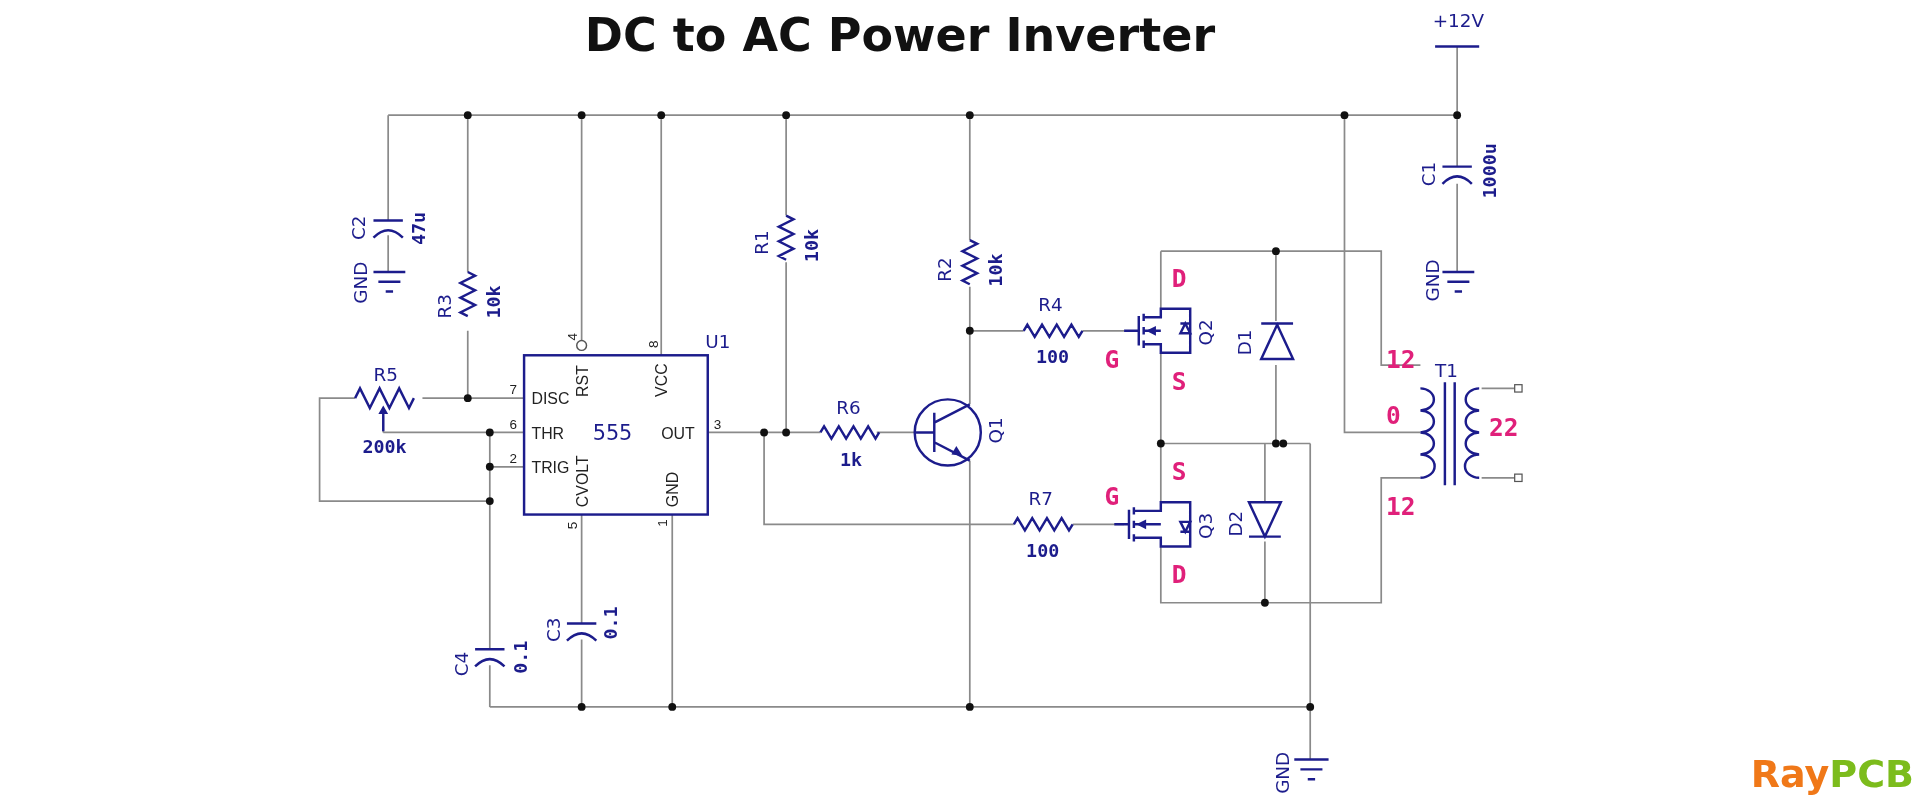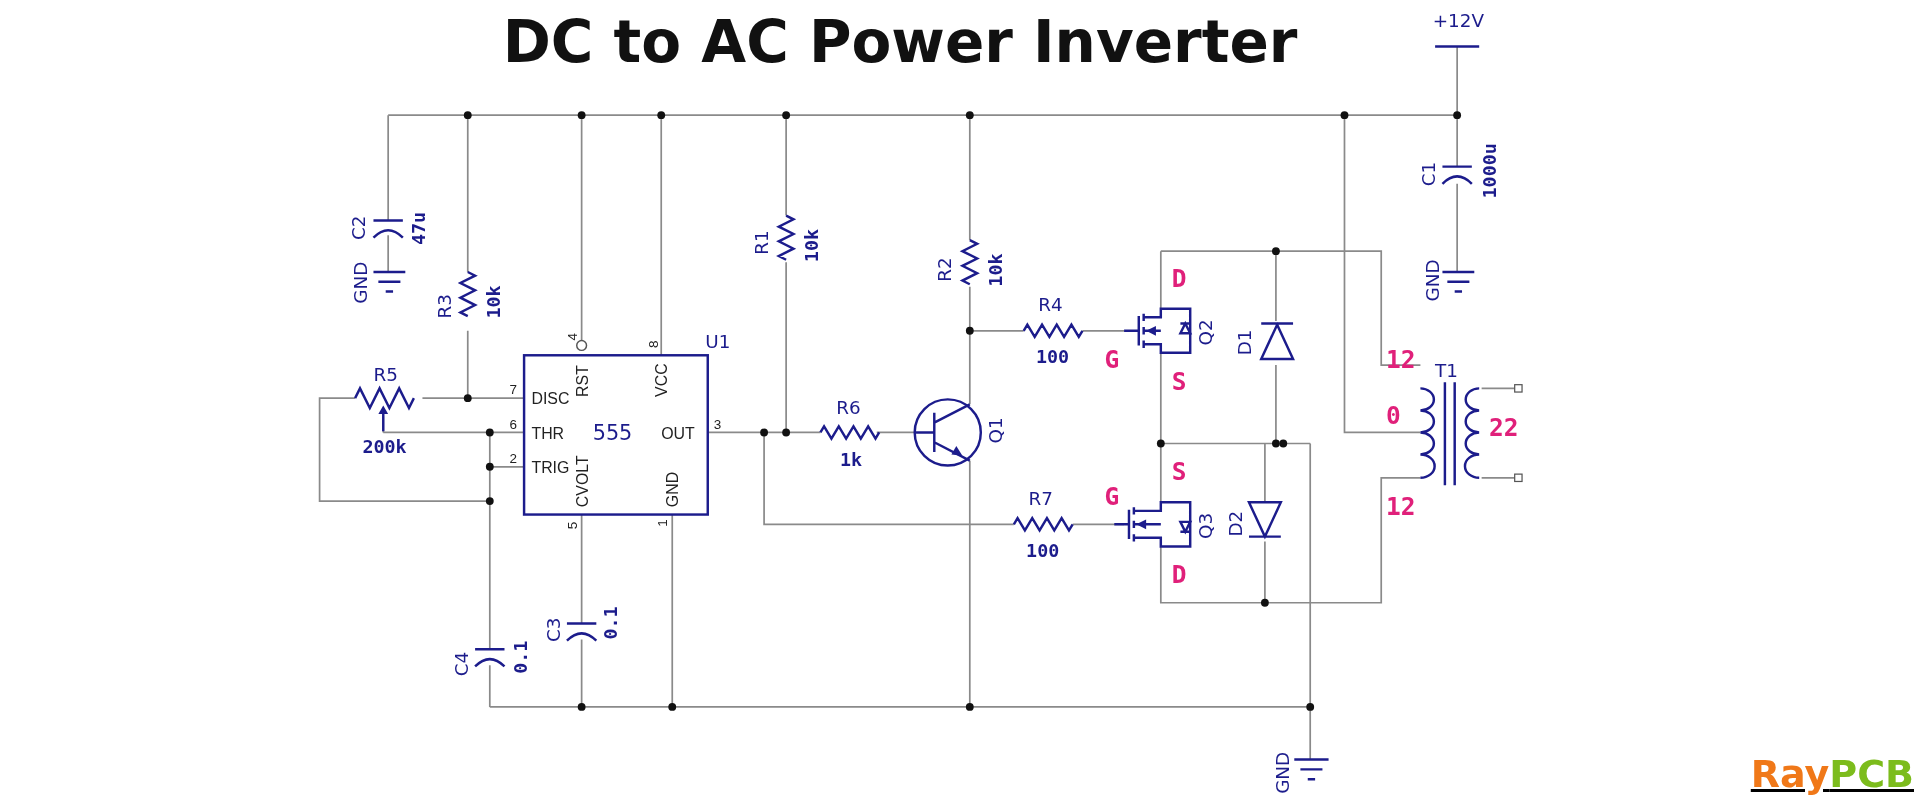--- a/index.html
+++ b/index.html
@@ -1,24 +1,24 @@
 <!DOCTYPE html>
 <html><head>
 <meta charset="utf-8">
 <style>
   html, body { margin: 0; padding: 0; background: #ffffff; }
   body { width: 1920px; height: 800px; overflow: hidden; position: relative; }
   #title {
     position: absolute; left: 0; top: 8px; width: 1800px; text-align: center;
-    font-family: "DejaVu Sans", sans-serif; font-weight: bold; font-size: 58px; color: #111;
+    font-family: "DejaVu Sans", sans-serif; font-weight: bold; font-size: 46px; color: #111;
     letter-spacing: 0px;
   }
   #logo {
     position: absolute; right: 6px; bottom: 4px;
-    font-family: "DejaVu Sans", sans-serif; font-weight: bold; font-size: 38px; text-decoration: underline;
+    font-family: "DejaVu Sans", sans-serif; font-weight: bold; font-size: 38px;
   }
   #logo .ray { color: #f07818; }
   #logo .pcb { color: #7cbc1c; }
   svg#schem { position: absolute; left: 0; top: 0; }
   .wire { stroke: #8a8a8a; stroke-width: 1.4; fill: none; }
   .sym { stroke: #1c1c8c; stroke-width: 2; fill: none; }
   .symf { fill: #1c1c8c; }
   .dot { fill: #111; }
   .lbl { fill: #1c1c8c; font-family: "DejaVu Sans", sans-serif; font-size: 15px; }
   .lblb { fill: #1c1c8c; font-family: "DejaVu Sans Mono", monospace; font-size: 15px; font-weight: bold; }

